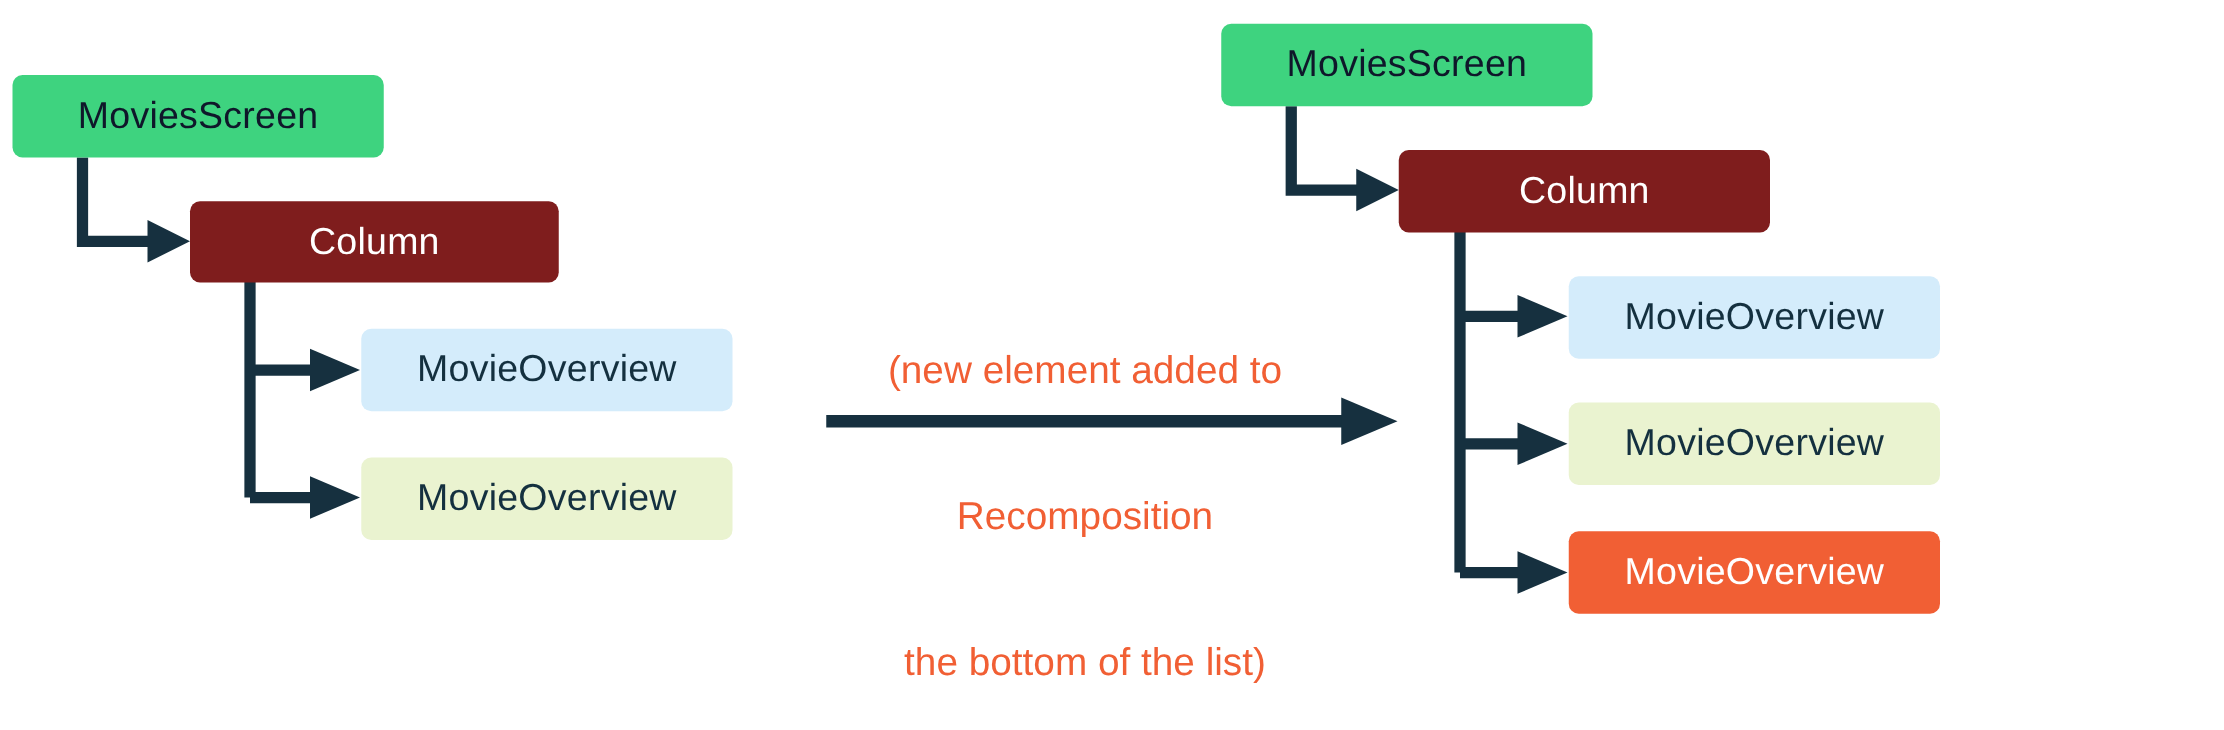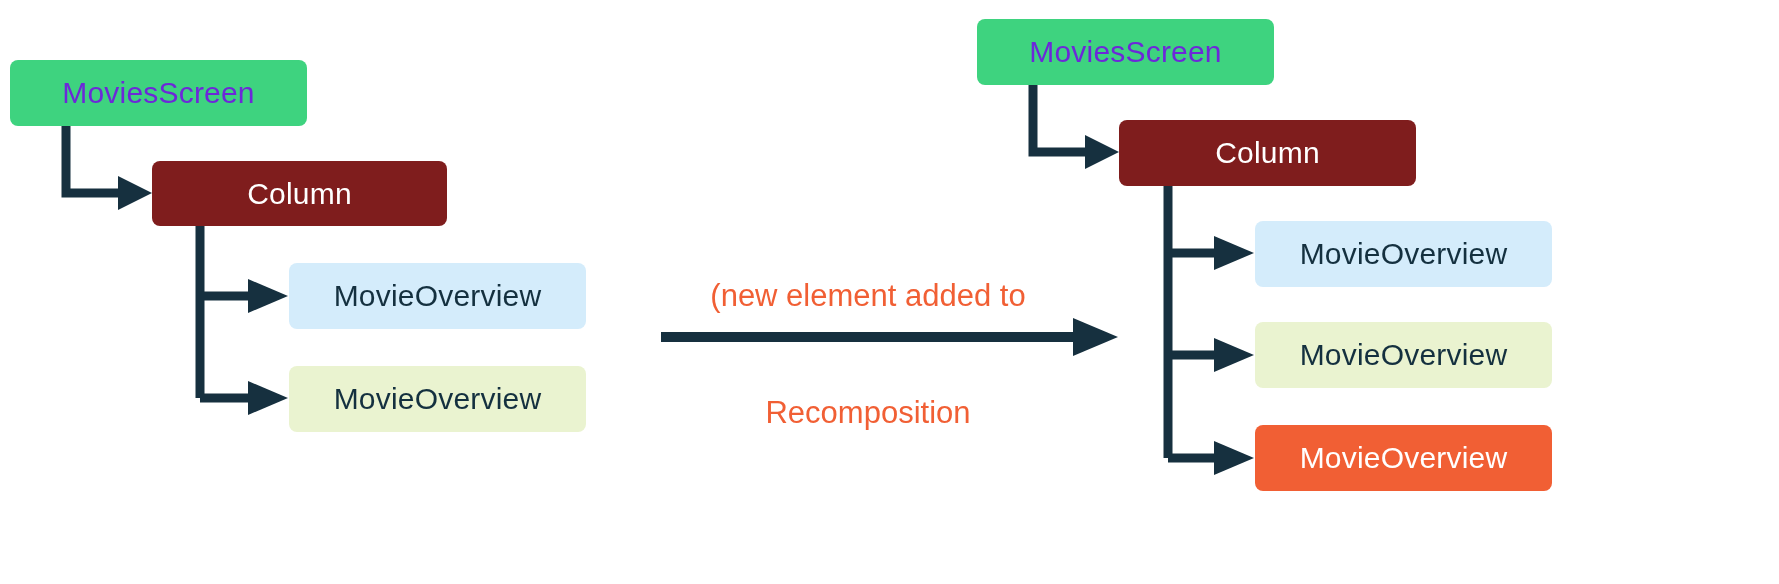--- a/index.html
+++ b/index.html
@@ -22,21 +22,21 @@
     display: flex;
     align-items: center;
     justify-content: center;
     border-radius: 8px;
     box-sizing: border-box;
     font-size: 30px;
     line-height: 1;
     letter-spacing: 0.2px;
     white-space: nowrap;
   }
-  .node.green   { background: #3ed37f; color: #6d28d9; }
+  .node.green   { background: #3ed37f; color: #0f172a; }
   .node.blue    { background: #7f1d1d; color: #ffffff; }
   .node.lblue   { background: #d4ecfb; color: #14303f; }
   .node.lgreen  { background: #eaf3d0; color: #14303f; }
   .node.orange  { background: #f15f34; color: #ffffff; }
 
   svg.edges {
     position: absolute;
     left: 0;
     top: 0;
     width: 1779px;
@@ -100,20 +100,21 @@
 
   <div class="node blue" style="left:152px; top:161px; width:295px; height:65px;">Column</div>
 
   <div class="node lblue" style="left:289px; top:263px; width:297px; height:66px;">MovieOverview</div>
 
   <div class="node lgreen" style="left:289px; top:366px; width:297px; height:66px;">MovieOverview</div>
 
   <div class="caption" style="left:628px; top:198px; width:480px;">
     <div>(new element added to</div>
     <div>Recomposition</div>
+    <div>the bottom of the list)</div>
   </div>
 
   <div class="node green" style="left:977px; top:19px; width:297px; height:66px;">MoviesScreen</div>
 
   <div class="node blue" style="left:1119px; top:120px; width:297px; height:66px;">Column</div>
 
   <div class="node lblue" style="left:1255px; top:221px; width:297px; height:66px;">MovieOverview</div>
 
   <div class="node lgreen" style="left:1255px; top:322px; width:297px; height:66px;">MovieOverview</div>
 

